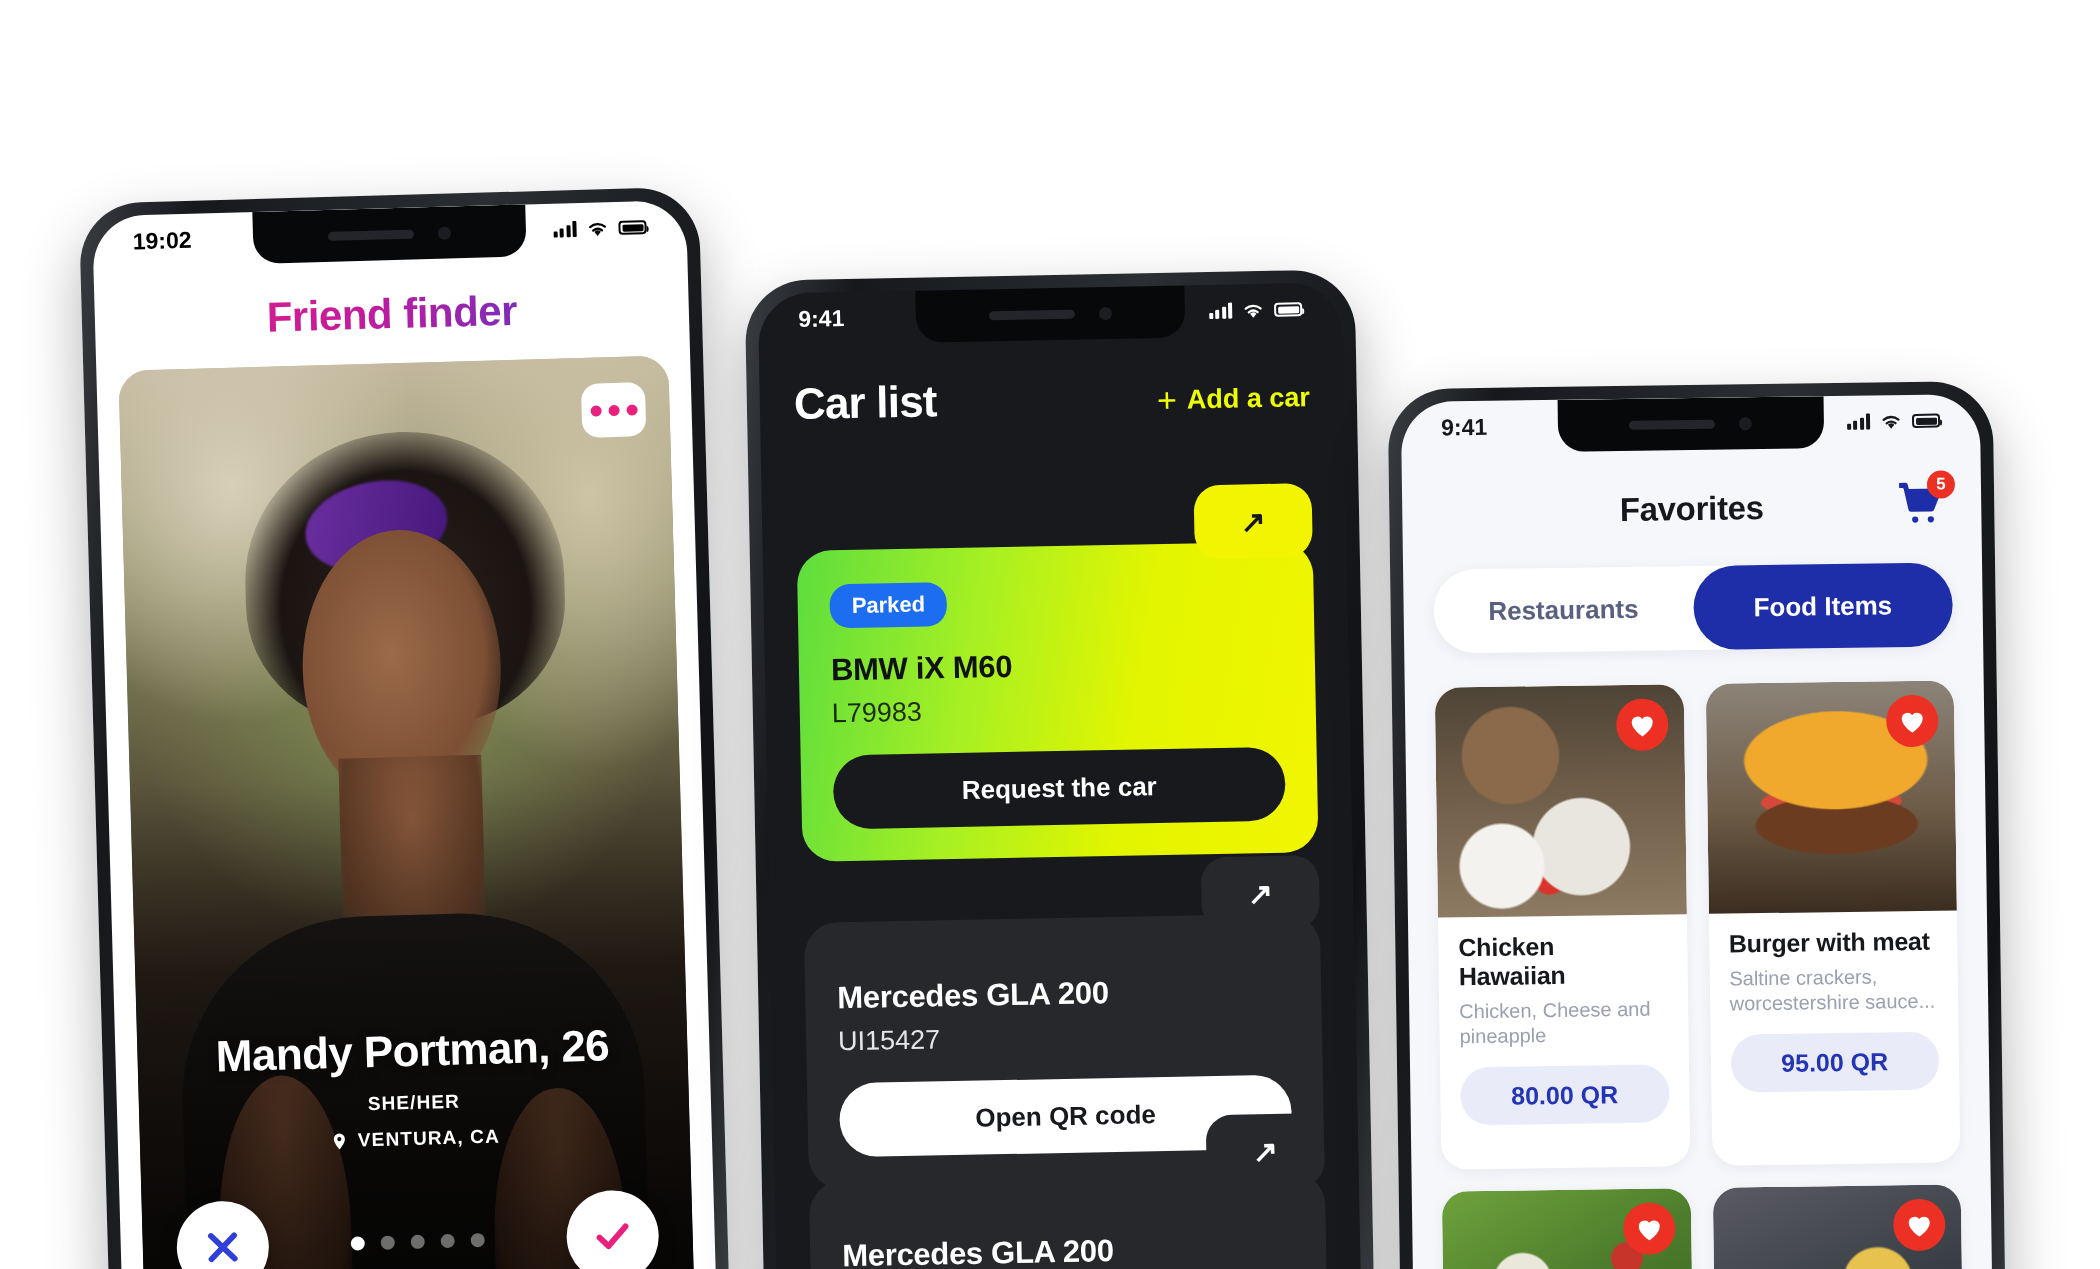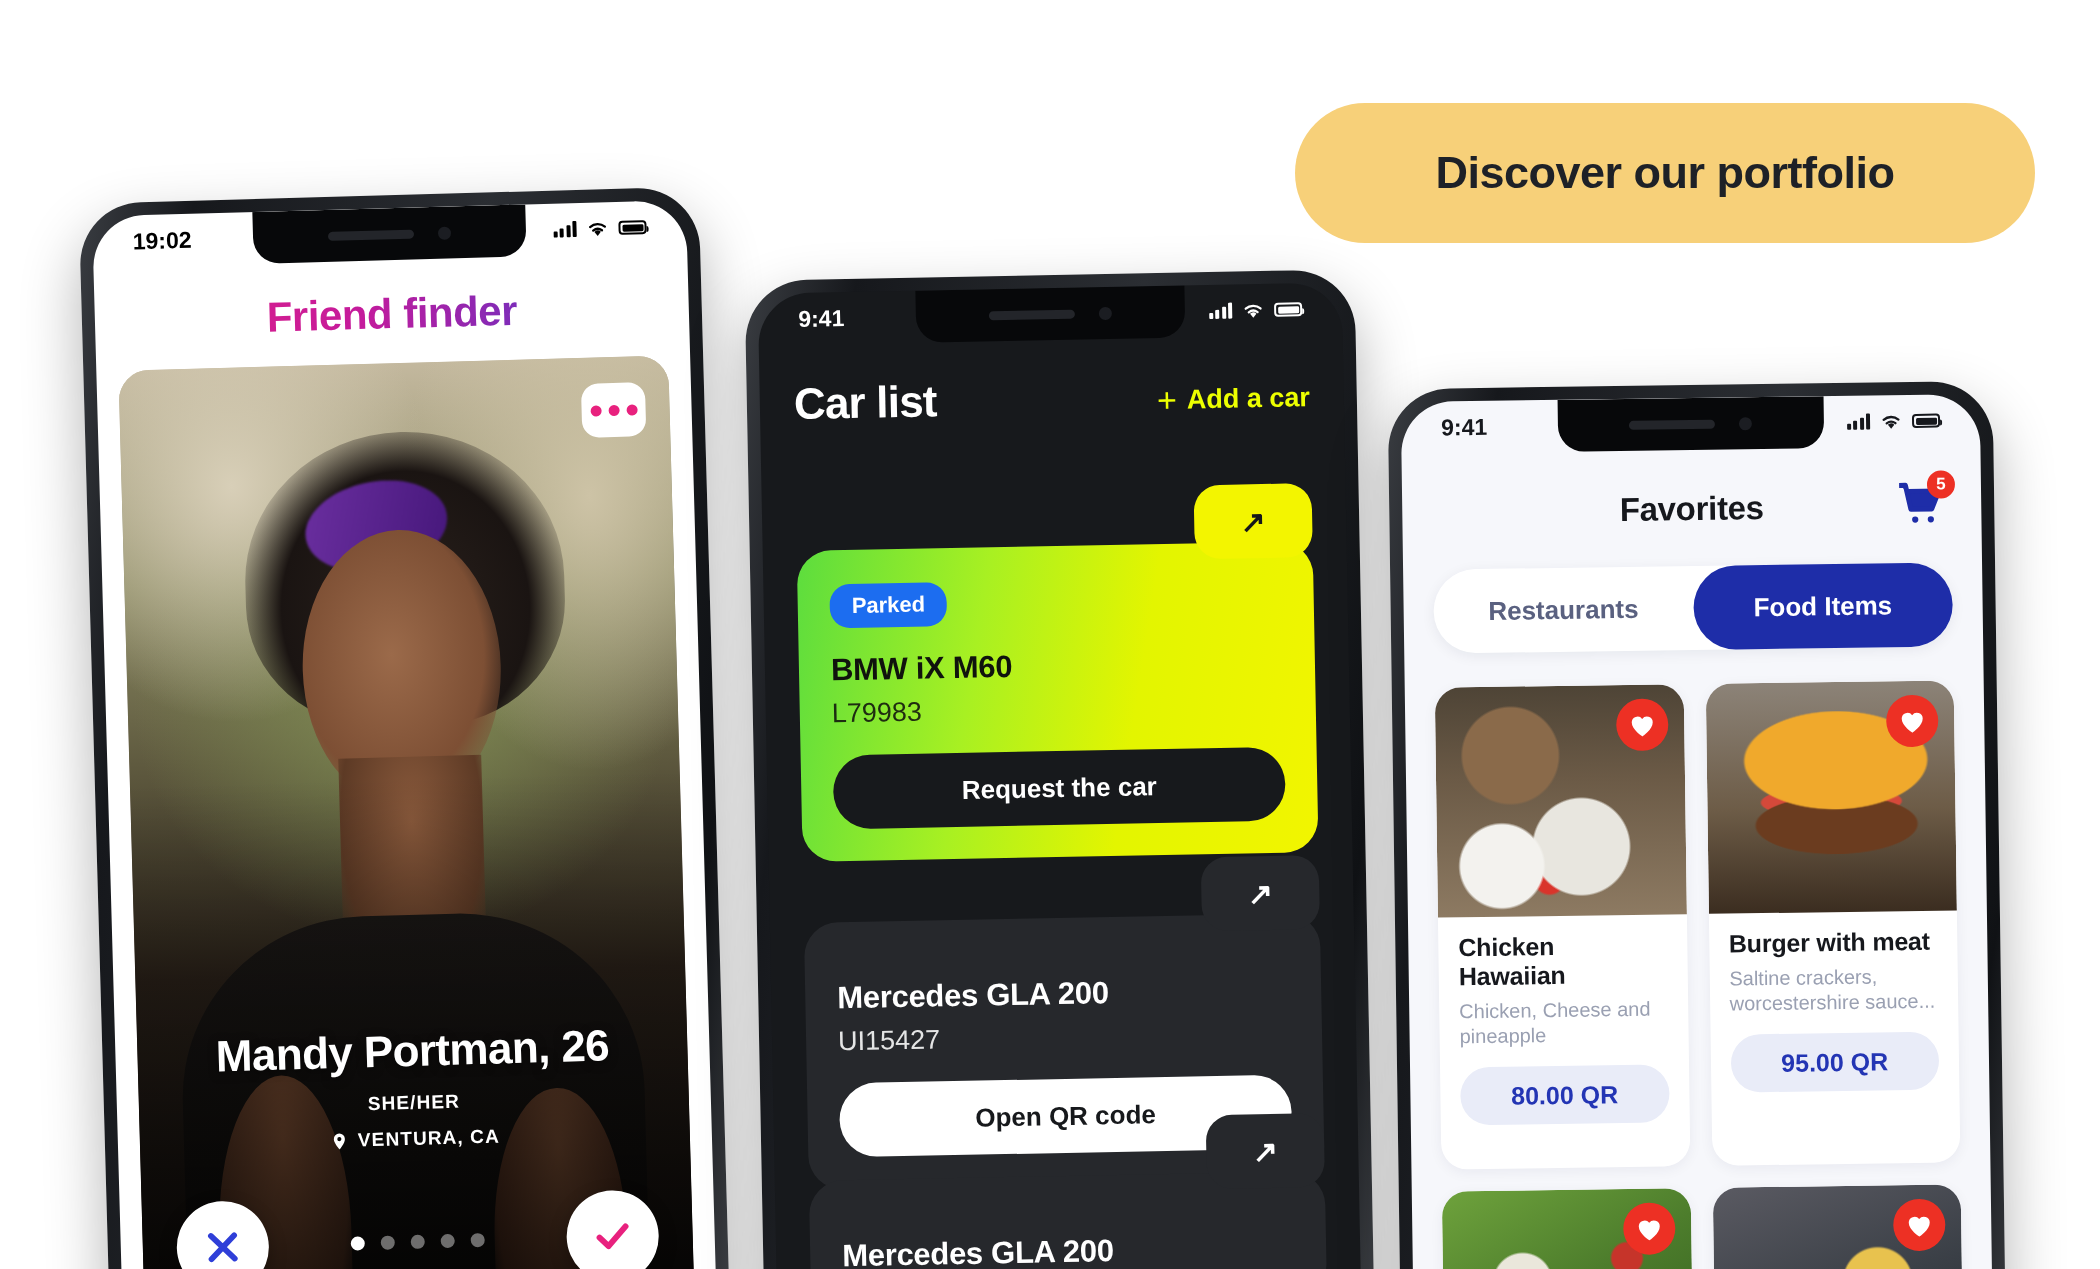--- a/index.html
+++ b/index.html
@@ -238,23 +238,20 @@
       radial-gradient(circle at 40% 62%, #5d9a35 0 13%, transparent 14%),
       radial-gradient(circle at 78% 68%, #7fb04a 0 10%, transparent 11%),
       linear-gradient(160deg,#5a5a62 0%, #3a3f46 50%, #23262b 100%);
   }
 </style>
 </head>
 <body>
 
 <div class="stage">
 
-  <div class="pill-portfolio">
-    <span>Discover our portfolio</span>
-  </div>
 
   <div class="phone" id="phone1">
     <div class="body"></div>
     <div class="screen">
 
       <div class="notch">
         <div class="speaker"></div>
         <div class="cam"></div>
       </div>
 

